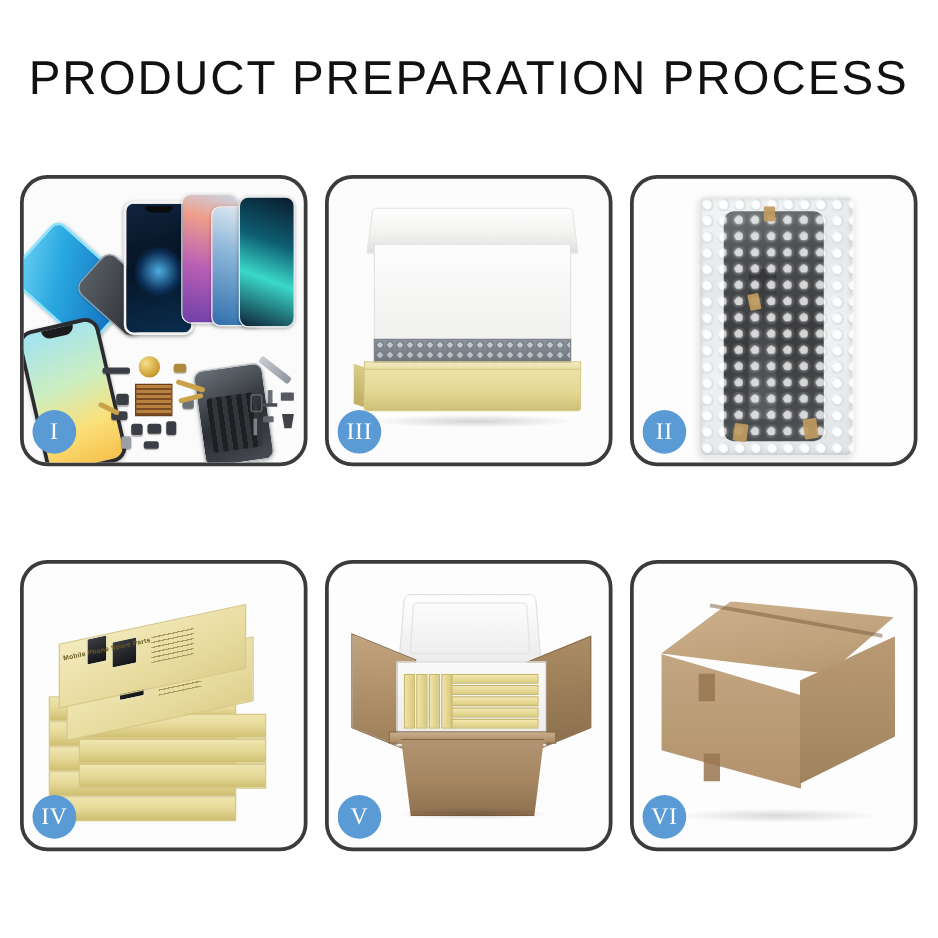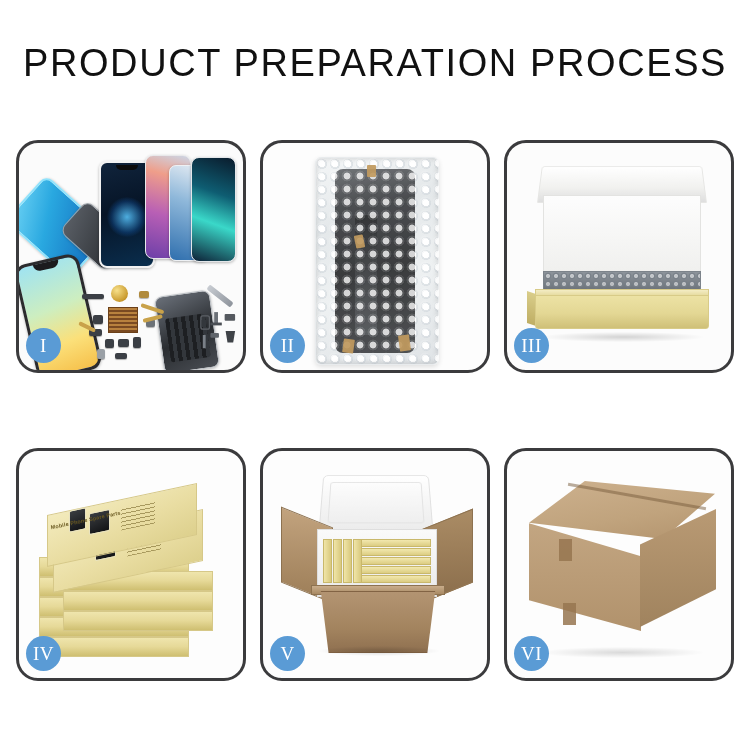--- a/index.html
+++ b/index.html
@@ -389,44 +389,44 @@
           <rect x="12" y="13" width="12" height="3" fill="#4a4e54"></rect>
           <rect x="27" y="4" width="11" height="7" rx="1" fill="#55595f"></rect>
           <path d="M28 22 l10 0 l-2 12 l-6 0 z" fill="#3f4348"></path>
           <rect x="4" y="26" width="3" height="14" fill="#7a8087"></rect>
           <rect x="12" y="24" width="9" height="5" rx="1" fill="#60656b"></rect>
         </svg>
       </div>
       <div class="badge">I</div>
     </div>
 
+    <div class="panel p3">
+      <div class="scene">
+        <div class="box3-lid"></div>
+        <div class="box3-foam"></div>
+        <div class="box3-inner"></div>
+        <div class="box3-sideL"></div>
+        <div class="box3-lip"></div>
+        <div class="box3-front"></div>
+        <div class="shadow3"></div>
+      </div>
+      <div class="badge">III</div>
+    </div>
+
     <div class="panel p2">
       <div class="scene">
         <div class="bubble-bag"></div>
         <div class="screen-inside"></div>
         <div class="bubble-overlay"></div>
         <div class="tape" style="left:104px;top:22px;width:9px;height:12px;"></div>
         <div class="tape" style="left:92px;top:92px;width:9px;height:13px;transform:rotate(-12deg);"></div>
         <div class="tape" style="left:80px;top:196px;width:11px;height:14px;transform:rotate(8deg);"></div>
         <div class="tape" style="left:136px;top:192px;width:11px;height:16px;transform:rotate(-8deg);"></div>
       </div>
       <div class="badge">II</div>
-    </div>
-
-    <div class="panel p3">
-      <div class="scene">
-        <div class="box3-lid"></div>
-        <div class="box3-foam"></div>
-        <div class="box3-inner"></div>
-        <div class="box3-sideL"></div>
-        <div class="box3-lip"></div>
-        <div class="box3-front"></div>
-        <div class="shadow3"></div>
-      </div>
-      <div class="badge">III</div>
     </div>
 
     <div class="panel p4">
       <div class="scene stack">
         <div class="sbox" style="left:20px;top:186px;"></div>
         <div class="sbox" style="left:20px;top:166px;"></div>
         <div class="sbox" style="left:20px;top:146px;"></div>
         <div class="sbox" style="left:20px;top:126px;"></div>
         <div class="sbox" style="left:20px;top:106px;"></div>
 

